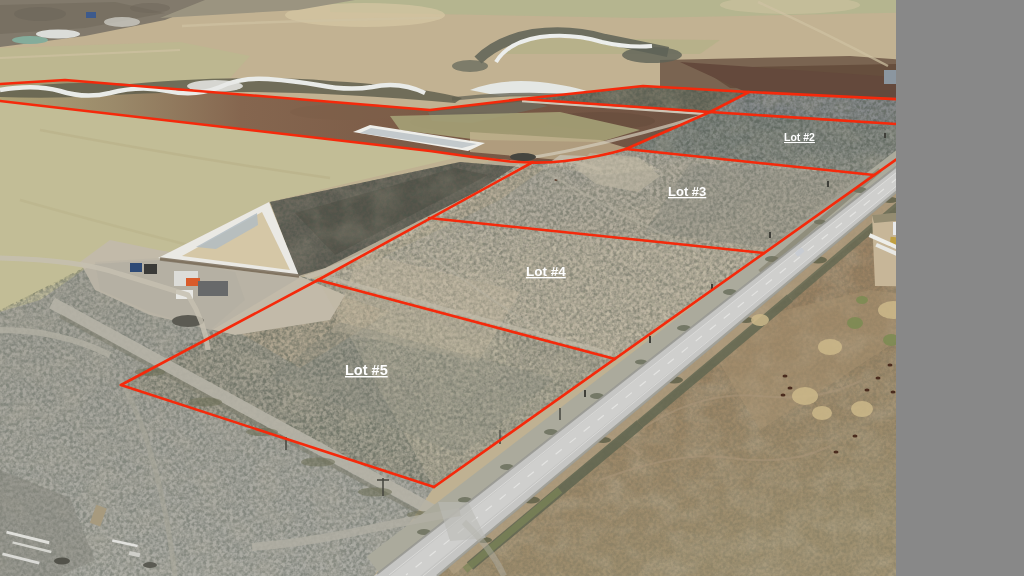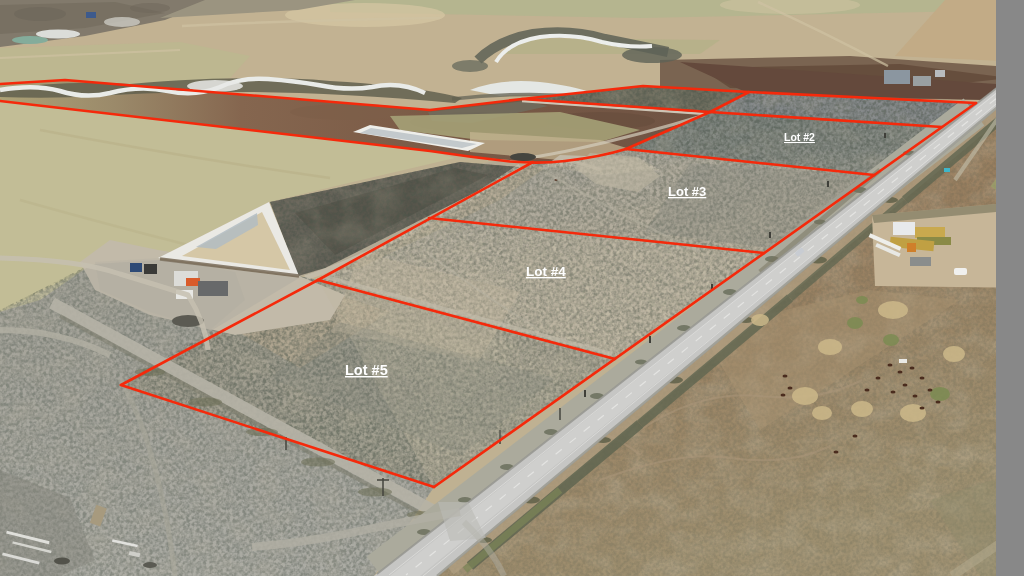--- a/index.html
+++ b/index.html
@@ -1,16 +1,16 @@
 <!DOCTYPE html>
 <html><head>
 <meta charset="utf-8">
 <style>
 html,body{margin:0;padding:0;background:#888;}
-#stage{position:relative;width:996px;height:576px;overflow:hidden;font-family:"Liberation Sans",sans-serif;}
+#stage{position:relative;width:896px;height:576px;overflow:hidden;font-family:"Liberation Sans",sans-serif;}
 </style>
 </head>
 <body>
 
 <div id="stage">
 <svg width="1024" height="576" viewBox="0 0 1024 576" xmlns="http://www.w3.org/2000/svg">
 <defs>
 <linearGradient id="gUpperLot" x1="0" y1="0" x2="1" y2="0">
   <stop offset="0" stop-color="#aca277"></stop>
   <stop offset="0.16" stop-color="#9b8a6a"></stop>

